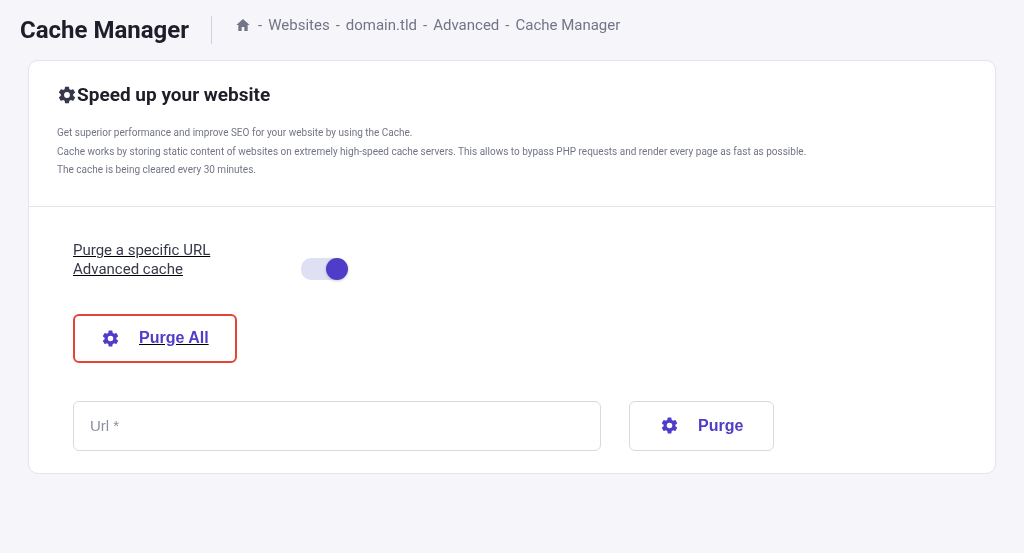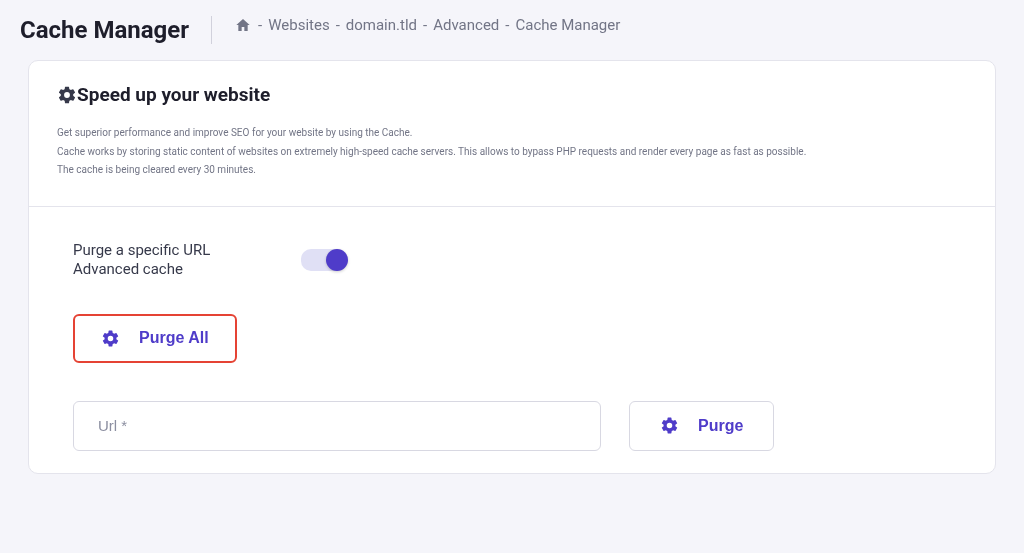--- a/index.html
+++ b/index.html
@@ -59,22 +59,23 @@
       color: #727586;
       font-size: 10px;
       line-height: 1.85;
     }
     .card-bottom {
       border-top: 1px solid #e4e4ec;
       padding: 34px 44px 22px 44px;
     }
     .row {
       display: flex;
-      align-items: center;
+      align-items: flex-end;
       margin-bottom: 38px;
+      text-decoration: underline;
     }
     .row.tight { margin-bottom: 34px; }
     .label-col {
       width: 228px;
       color: #36394a;
       font-size: 15px;
       line-height: 1.3;
     }
     .toggle {
       width: 46px;
@@ -115,21 +116,21 @@
     }
     .url-row {
       display: flex;
       gap: 28px;
       align-items: stretch;
     }
     .url-input {
       flex: 0 0 528px;
       border: 1px solid #d8d8e2;
       border-radius: 6px;
-      padding: 0 24px;
+      padding: 0 16px;
       font-size: 15px;
       color: #36394a;
       height: 50px;
       outline: none;
     }
     .url-input::placeholder {
       color: #8b8ea0;
     }
     .btn.purge {
       padding: 0 30px;

